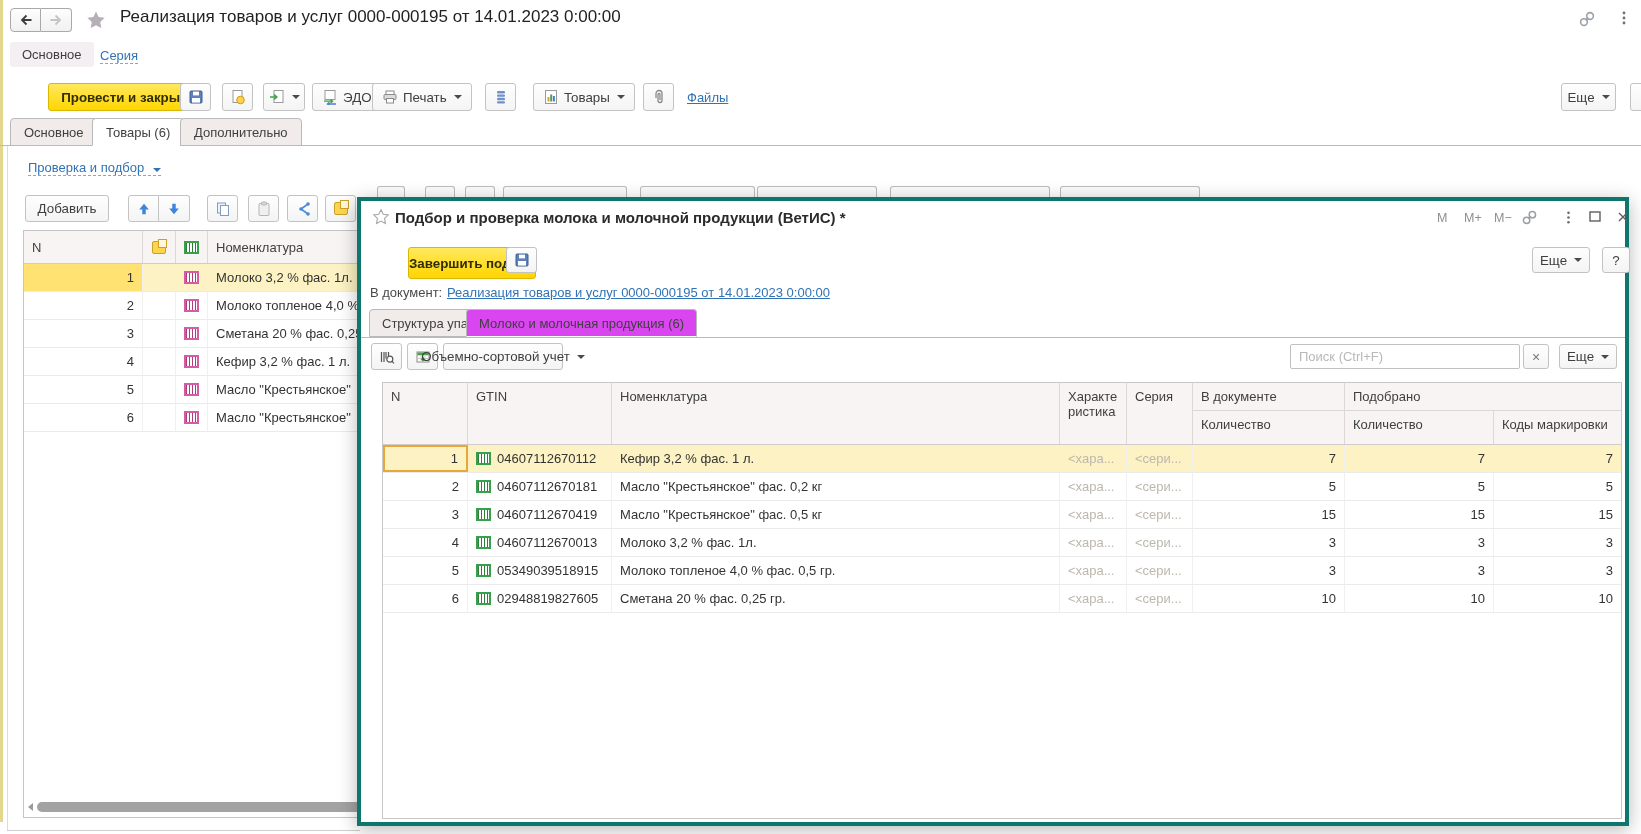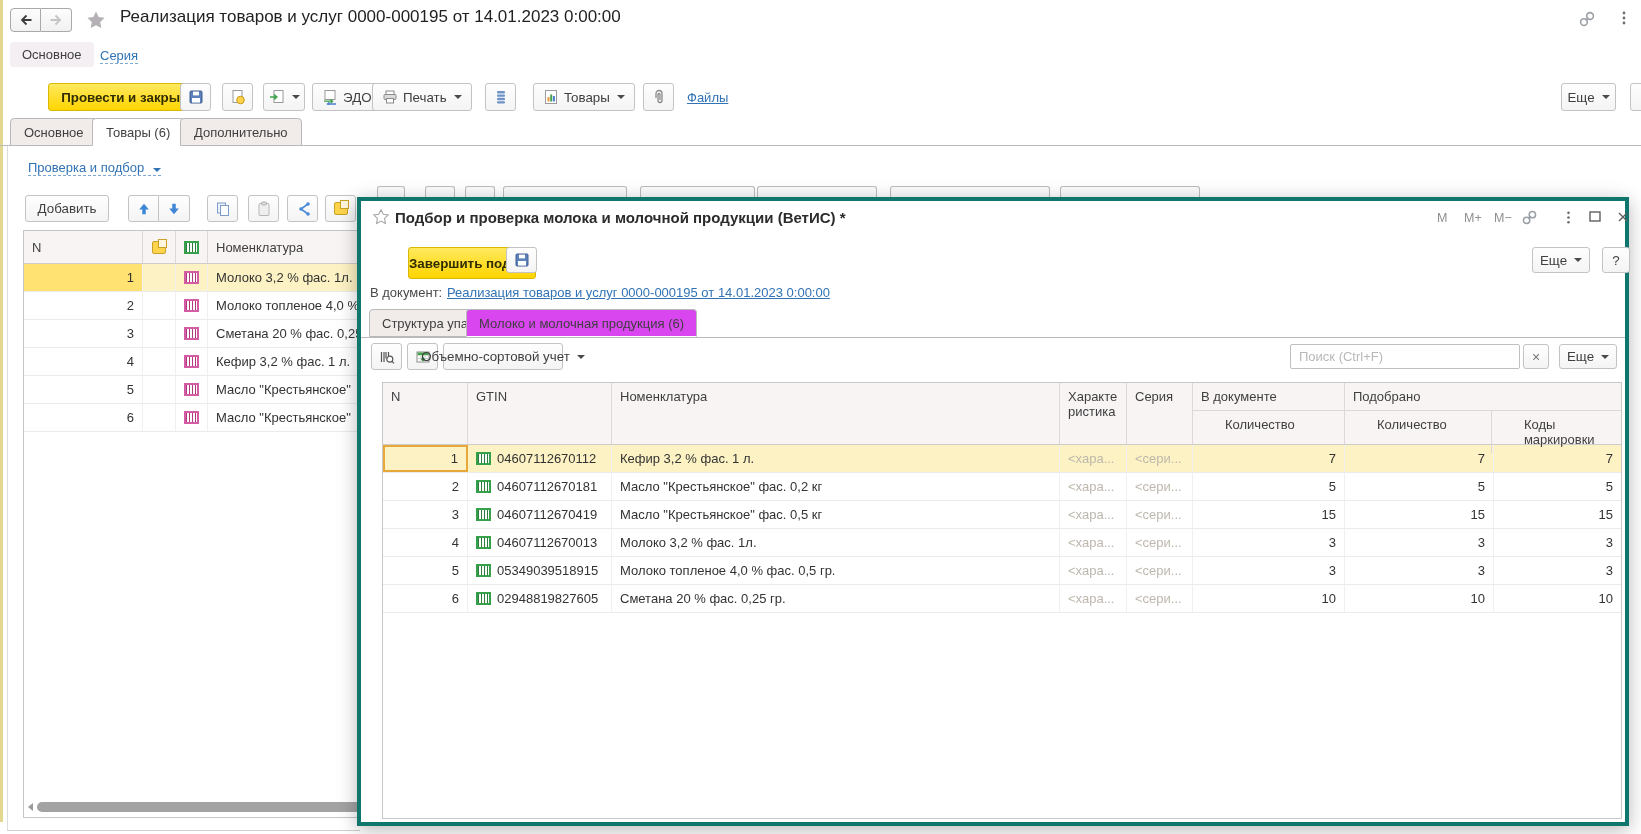--- a/index.html
+++ b/index.html
@@ -92,21 +92,21 @@
   .xbtn::before { content:"×"; color:#777; font-size:14px; }
 
   
   .mtable { position:absolute; left:21px; top:181px; width:1240px; height:437px;
             border:1px solid #c8c8c8; background:#fff; overflow:hidden; }
   .mhdr { display:flex; height:62px; background:#f8f4f4; border-bottom:1px solid #d0cccc; color:#3f3f3f; }
   .mh { padding:6px 8px; border-right:1px solid #ddd7d7; overflow:hidden; overflow-wrap:anywhere; }
   .mh-group { display:flex; flex-direction:column; border-right:1px solid #ddd7d7; }
   .mh-top { height:28px; padding:6px 8px; border-bottom:1px solid #ddd7d7; }
   .mh-sub { display:flex; flex:1; }
-  .mh-sub>div { padding:6px 8px; border-right:1px solid #ddd7d7;margin-left:24px; }
+  .mh-sub>div { padding:6px 8px; border-right:1px solid #ddd7d7; }
   .mh-sub>div:last-child { border-right:none; }
 
   .mrow { display:flex; height:28px; border-bottom:1px solid #ebebeb; background:#fff; }
   .mrow>div { height:100%; display:flex; align-items:center; padding:0 8px;
               border-right:1px solid #f2efef; overflow:hidden; white-space:nowrap; }
   .mrow>div:nth-child(1) { width:85px; justify-content:flex-end; }
   .mrow>div:nth-child(2) { width:144px; gap:6px; }
   .mrow>div:nth-child(3) { width:448px; }
   .mrow>div:nth-child(4) { width:67px; }
   .mrow>div:nth-child(5) { width:66px; }

